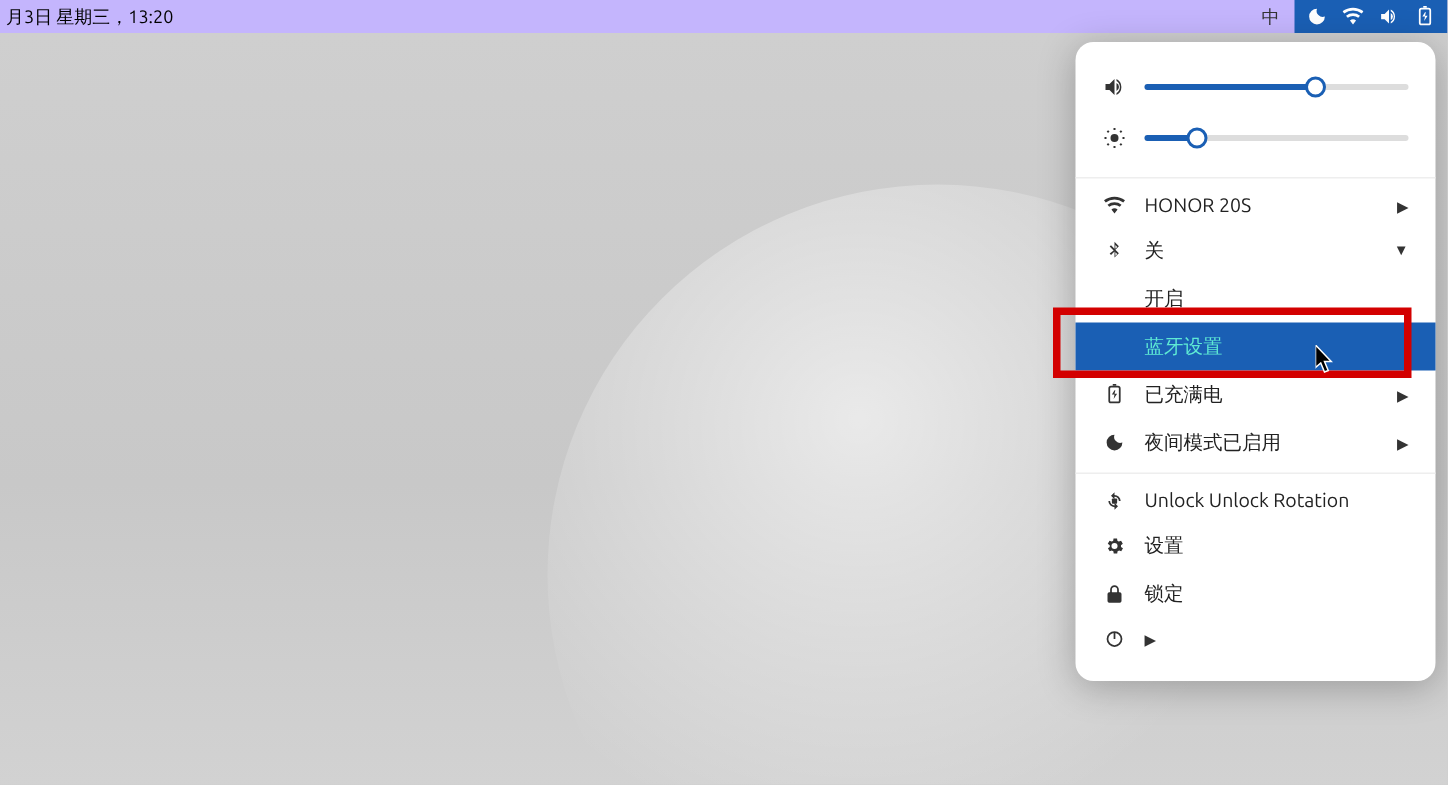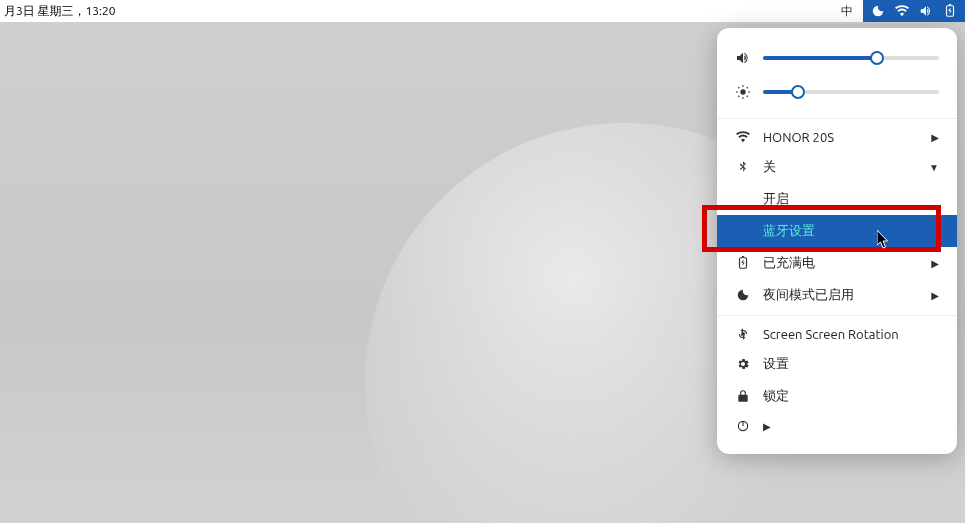--- a/index.html
+++ b/index.html
@@ -1,18 +1,18 @@
 <!DOCTYPE html>
 <html><head>
   <meta charset="utf-8">
   <style>
     * { margin: 0; padding: 0; box-sizing: border-box; font-family: -apple-system, "Segoe UI", Ubuntu, Cantarell, sans-serif; }
     body { width: 965px; height: 523px; background: #d0d0d0; overflow: hidden; position: relative; }
     
-    .topbar { width: 100%; height: 22px; background: #ffffff; display: flex; align-items: center; justify-content: space-between; font-size: 12px; color: #000; }
+    .topbar { width: 100%; height: 22px; background: #c4b5fd; display: flex; align-items: center; justify-content: space-between; font-size: 12px; color: #000; }
     .topbar-left { padding-left: 4px; }
     .topbar-right { display: flex; align-items: center; height: 100%; }
     .ime-indicator { padding: 0 10px; color: #333; font-size: 12px; }
     .status-area { background: #1a5fb4; height: 100%; display: flex; align-items: center; padding: 0 8px; gap: 10px; color: #fff; }
     .status-icon { display: inline-flex; align-items: center; justify-content: center; }
     
     .desktop { width: 100%; height: calc(100% - 22px); background: linear-gradient(180deg, #cfcfcf 0%, #c8c8c8 60%, #d2d2d2 100%); position: relative; }
     .desktop::after { content: ''; position: absolute; right: 80px; bottom: -120px; width: 520px; height: 520px; border-radius: 50%; background: radial-gradient(circle at 40% 30%, rgba(255,255,255,0.6), rgba(200,200,200,0) 60%); }
     
     .system-menu { position: absolute; top: 28px; right: 8px; width: 240px; background: #fff; border-radius: 12px; box-shadow: 0 4px 24px rgba(0,0,0,0.25); padding: 18px 0 14px 0; font-size: 13px; color: #222; z-index: 10; }
@@ -171,21 +171,21 @@
 
   <div class="divider"></div>
 
   <div class="menu-row">
     <span class="lead-icon">
       <svg width="14" height="14" viewBox="0 0 24 24" fill="#333">
           <path d="M12 5V2L8 6l4 4V7a5 5 0 0 1 5 5h2a7 7 0 0 0-7-7zm0 12a5 5 0 0 1-5-5H5a7 7 0 0 0 7 7v3l4-4-4-4v3z"></path>
           <rect x="9" y="9" width="6" height="6" rx="1"></rect>
         </svg>
     </span>
-    <span class="label">Screen Screen Rotation</span>
+    <span class="label">Unlock Unlock Rotation</span>
   </div>
 
   <div class="menu-row">
     <span class="lead-icon">
       <svg width="14" height="14" viewBox="0 0 24 24" fill="#333">
           <path d="M19.4 13a7.8 7.8 0 0 0 0-2l2.1-1.6-2-3.5-2.5 1a7.7 7.7 0 0 0-1.7-1l-.4-2.6h-4l-.4 2.6a7.7 7.7 0 0 0-1.7 1l-2.5-1-2 3.5L6.6 11a7.8 7.8 0 0 0 0 2l-2.1 1.6 2 3.5 2.5-1a7.7 7.7 0 0 0 1.7 1l.4 2.6h4l.4-2.6a7.7 7.7 0 0 0 1.7-1l2.5 1 2-3.5L19.4 13zM12 15.5A3.5 3.5 0 1 1 15.5 12 3.5 3.5 0 0 1 12 15.5z"></path>
         </svg>
     </span>
     <span class="label">设置</span>
   </div>

